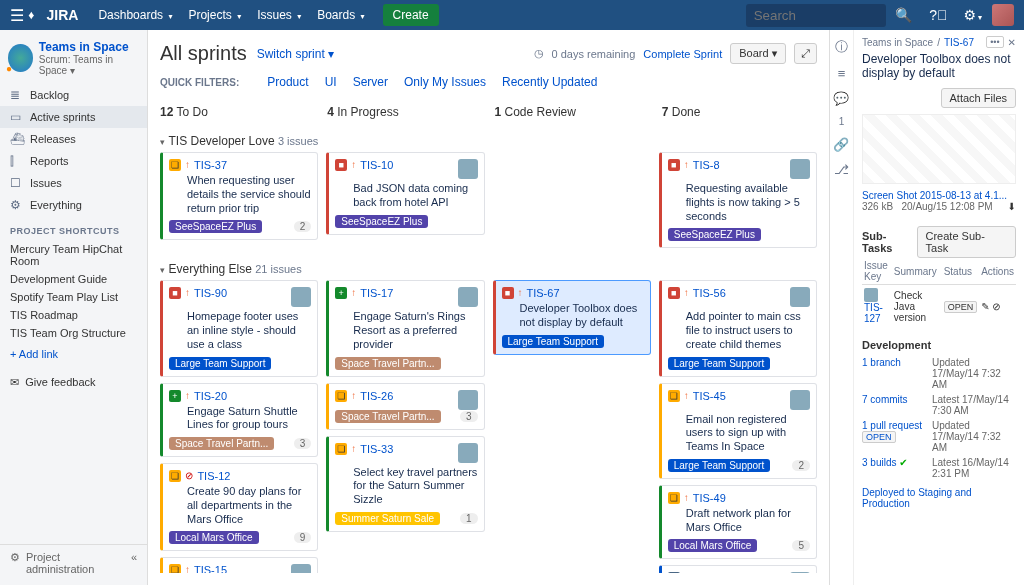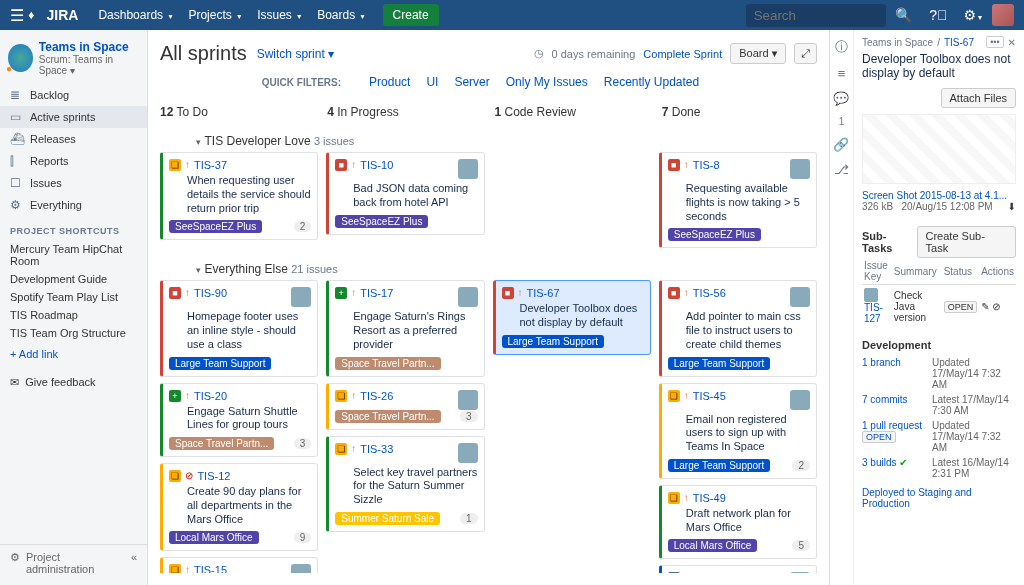--- a/index.html
+++ b/index.html
@@ -32,27 +32,27 @@
 .admin { position:absolute; bottom:4px; left:0; right:0; padding: 6px 10px; display:flex; gap:6px; color:#666; border-top:1px solid #ddd; }
 .admin .collapse { margin-left:auto; cursor:pointer; }
 .content { flex: 1; display: flex; overflow: hidden; }
 .board-area { flex: 1; padding: 12px 12px; overflow: hidden; display:flex; flex-direction:column;}
 .board-header { display: flex; align-items: center; gap: 10px; }
 .board-title { font-size: 20px; font-weight: normal; }
 .switch-sprint { color: #0052cc; font-size: 12px; cursor: pointer; }
 .header-right { margin-left: auto; display: flex; align-items: center; gap: 8px; font-size: 11px; }
 .btn { border: 1px solid #ccc; background: #f5f5f5; border-radius: 3px; padding: 3px 8px; cursor: pointer; font-size: 11px; }
 .btn.icon-only { padding: 3px 6px; }
-.quick-filters { display: flex; gap: 28px; padding: 10px 0; font-size: 12px; align-items: center; justify-content: center; }
+.quick-filters { display: flex; gap: 28px; padding: 10px 0; font-size: 12px; align-items: center; }
 .quick-filters .label { font-weight: bold; color: #6b778c; font-size: 10px; }
 .columns-header { display: flex; gap: 12px; padding: 6px 0; border-bottom: 1px solid transparent; }
 .col-head { flex: 1; font-size: 12px; }
 .col-head .count { font-weight: bold; }
 .swimlanes { flex:1; overflow-y:auto; overflow-x:hidden; }
-.swimlane-title { font-size: 12px; padding: 8px 0 4px; cursor: pointer; margin-left: 36px; }
+.swimlane-title { font-size: 12px; padding: 8px 0 4px; cursor: pointer; }
 .swimlane-title .tog { font-size: 9px; color: #666; margin-right: 4px; }
 .swimlane-title .cnt { color: #6b778c; font-size: 11px; }
 .lane-columns { display: flex; gap: 8px; }
 .lane-col { flex: 1; min-width: 0; }
 .card { background: #fff; border: 1px solid #dfe1e6; border-radius: 3px; margin-bottom: 6px; padding: 6px; position: relative; border-left-width: 3px; font-size: 11px; cursor:pointer;}
 .card.selected { background: #deebff; border-color: #4c9aff; }
 .card-row1 { display: flex; align-items: flex-start; gap: 4px; }
 .type-icon { width: 12px; height: 12px; display: inline-flex; align-items: center; justify-content: center; color: #fff; font-size: 9px; border-radius: 2px; }
 .type-bug { background: #d04437; }
 .type-story { background: #14892c; }

